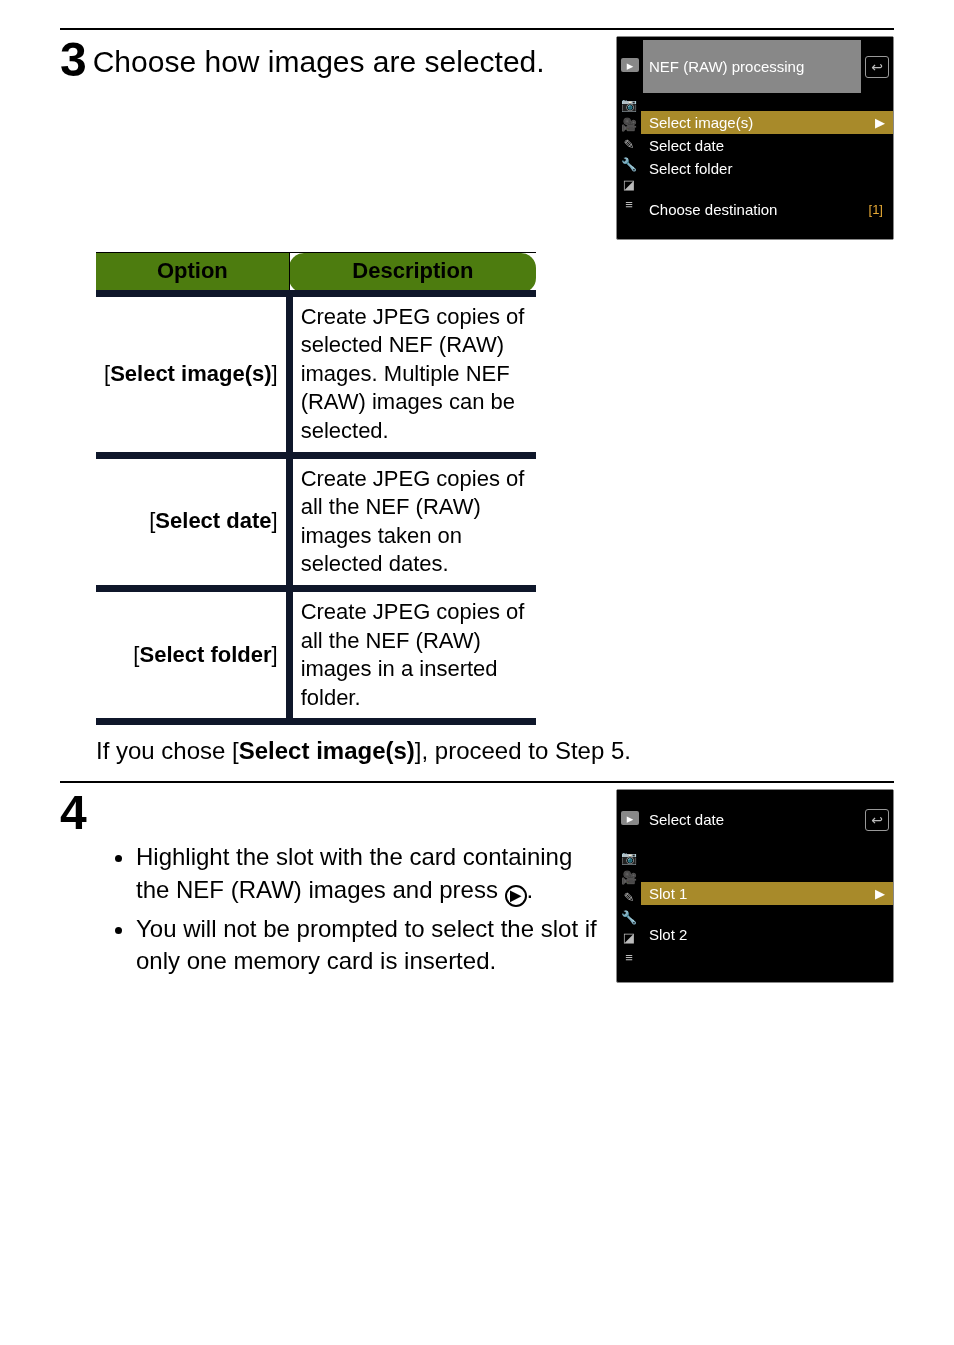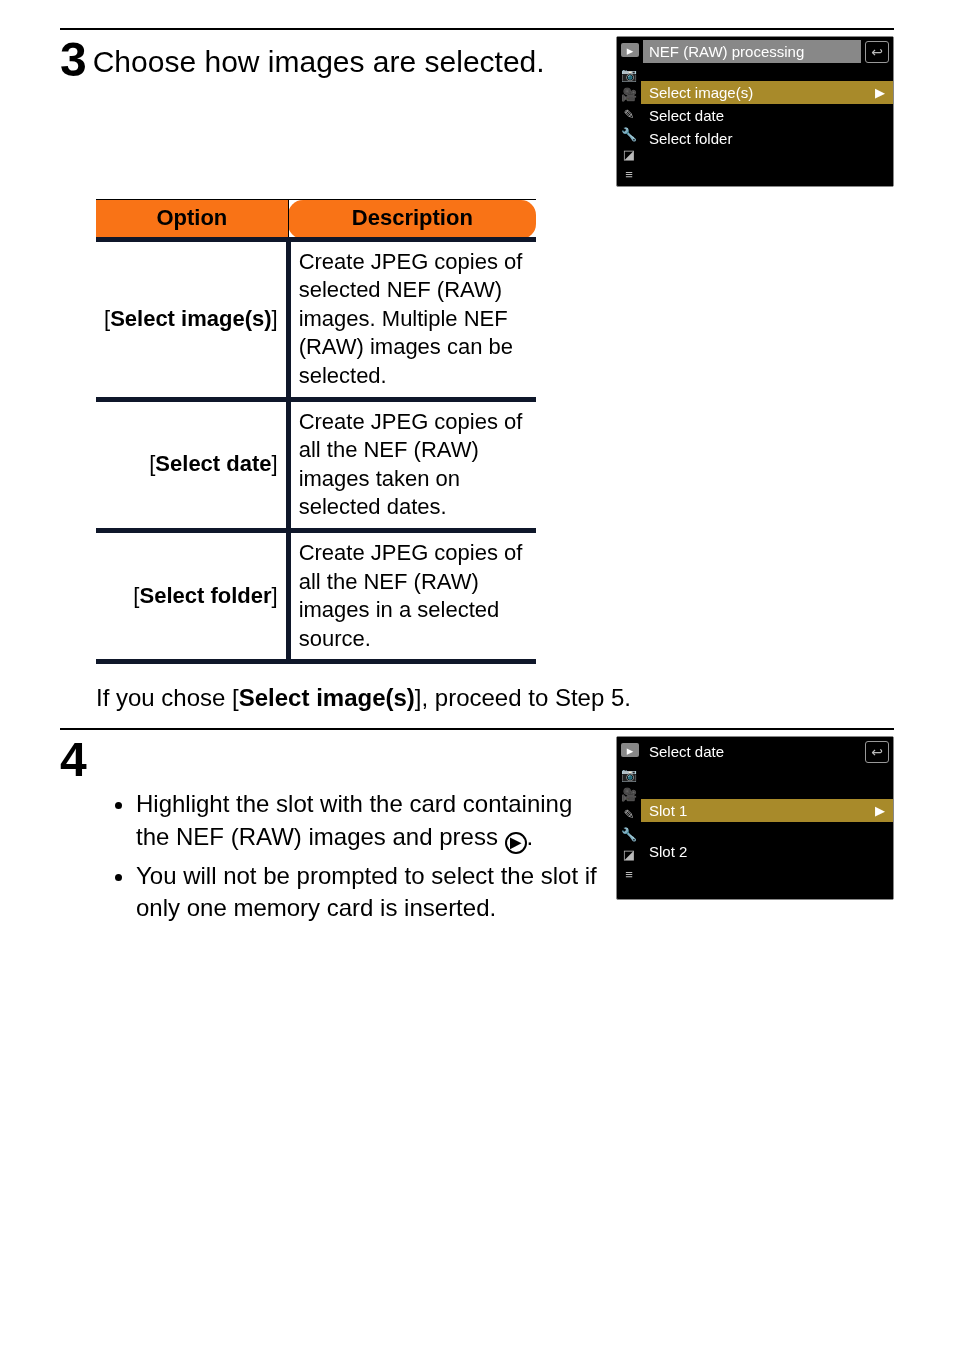--- a/index.html
+++ b/index.html
@@ -55,21 +55,21 @@
     display: flex;
     align-items: center;
     justify-content: space-between;
     background: #000;
     padding: 0 4px;
   }
   .cs-header-title {
     flex: 1;
     background: #888;
     color: #fff;
-    padding: 3px 6px;
+    padding: 18px 6px;
     margin: 3px 4px 0 4px;
   }
   .cs-header-title.dark {
     background: #000;
   }
   .cs-back {
     width: 22px;
     height: 20px;
     margin-top: 3px;
     border: 1px solid #999;
@@ -136,51 +136,51 @@
 
   .opt-table {
     width: 440px;
     border-collapse: collapse;
     margin-left: 36px;
     margin-top: 12px;
     font-size: 22px;
     line-height: 1.3;
   }
   .opt-table th {
-    background: #f97316;
+    background: #4d7c0f;
     border: 1px solid #000;
     border-left: none;
     padding: 4px 24px;
     font-weight: 700;
     text-align: center;
   }
   .opt-table th:first-child {
     border-left: none;
   }
   .opt-table th:last-child {
     border-right: none;
     border-radius: 15px;
   }
   .opt-table td {
-    border: 5px solid #0f172a;
+    border: 7px solid #0f172a;
     padding: 6px 8px;
     vertical-align: middle;
   }
   .opt-table td.label {
     text-align: right;
     border-left: none;
     white-space: nowrap;
   }
   .opt-table td.desc {
     border-right: none;
   }
 
   .after-table {
     font-size: 24px;
-    margin: 20px 0 16px 36px;
+    margin: 12px 0 16px 36px;
   }
 
   .step4-body {
     margin-left: 56px;
     font-size: 24px;
     line-height: 1.35;
   }
   .step4-body ul {
     list-style-type: disc;
     padding-left: 20px;
@@ -244,20 +244,24 @@
               <span>Select image(s)</span>
               <span class="cs-chevron">▶</span>
             </div>
             <div class="cs-row">
               <span>Select date</span>
             </div>
             <div class="cs-row">
               <span>Select folder</span>
             </div>
             <div class="cs-row blank"></div>
+            <div class="cs-row">
+              <span>Choose destination</span>
+              <span class="cs-copy">[1]</span>
+            </div>
             <div class="cs-row blank"></div>
           </div>
         </div>
       </div>
     </div>
 
     <table class="opt-table">
       <thead>
         <tr>
           <th>Option</th>
@@ -268,21 +272,21 @@
         <tr>
           <td class="label"><span>[</span><b>Select image(s)</b><span>]</span></td>
           <td class="desc">Create JPEG copies of selected NEF (RAW) images. Multiple NEF (RAW) images can be selected.</td>
         </tr>
         <tr>
           <td class="label"><span>[</span><b>Select date</b><span>]</span></td>
           <td class="desc">Create JPEG copies of all the NEF (RAW) images taken on selected dates.</td>
         </tr>
         <tr>
           <td class="label"><span>[</span><b>Select folder</b><span>]</span></td>
-          <td class="desc">Create JPEG copies of all the NEF (RAW) images in a selected source.</td>
+          <td class="desc">Create JPEG copies of all the NEF (RAW) images in a inserted folder.</td>
         </tr>
       </tbody>
     </table>
 
     <div class="after-table">
       <span>If you chose [</span><b>Select image(s)</b><span>], proceed to Step 5.</span>
     </div>
   </div>
 
   <div class="step-block">

